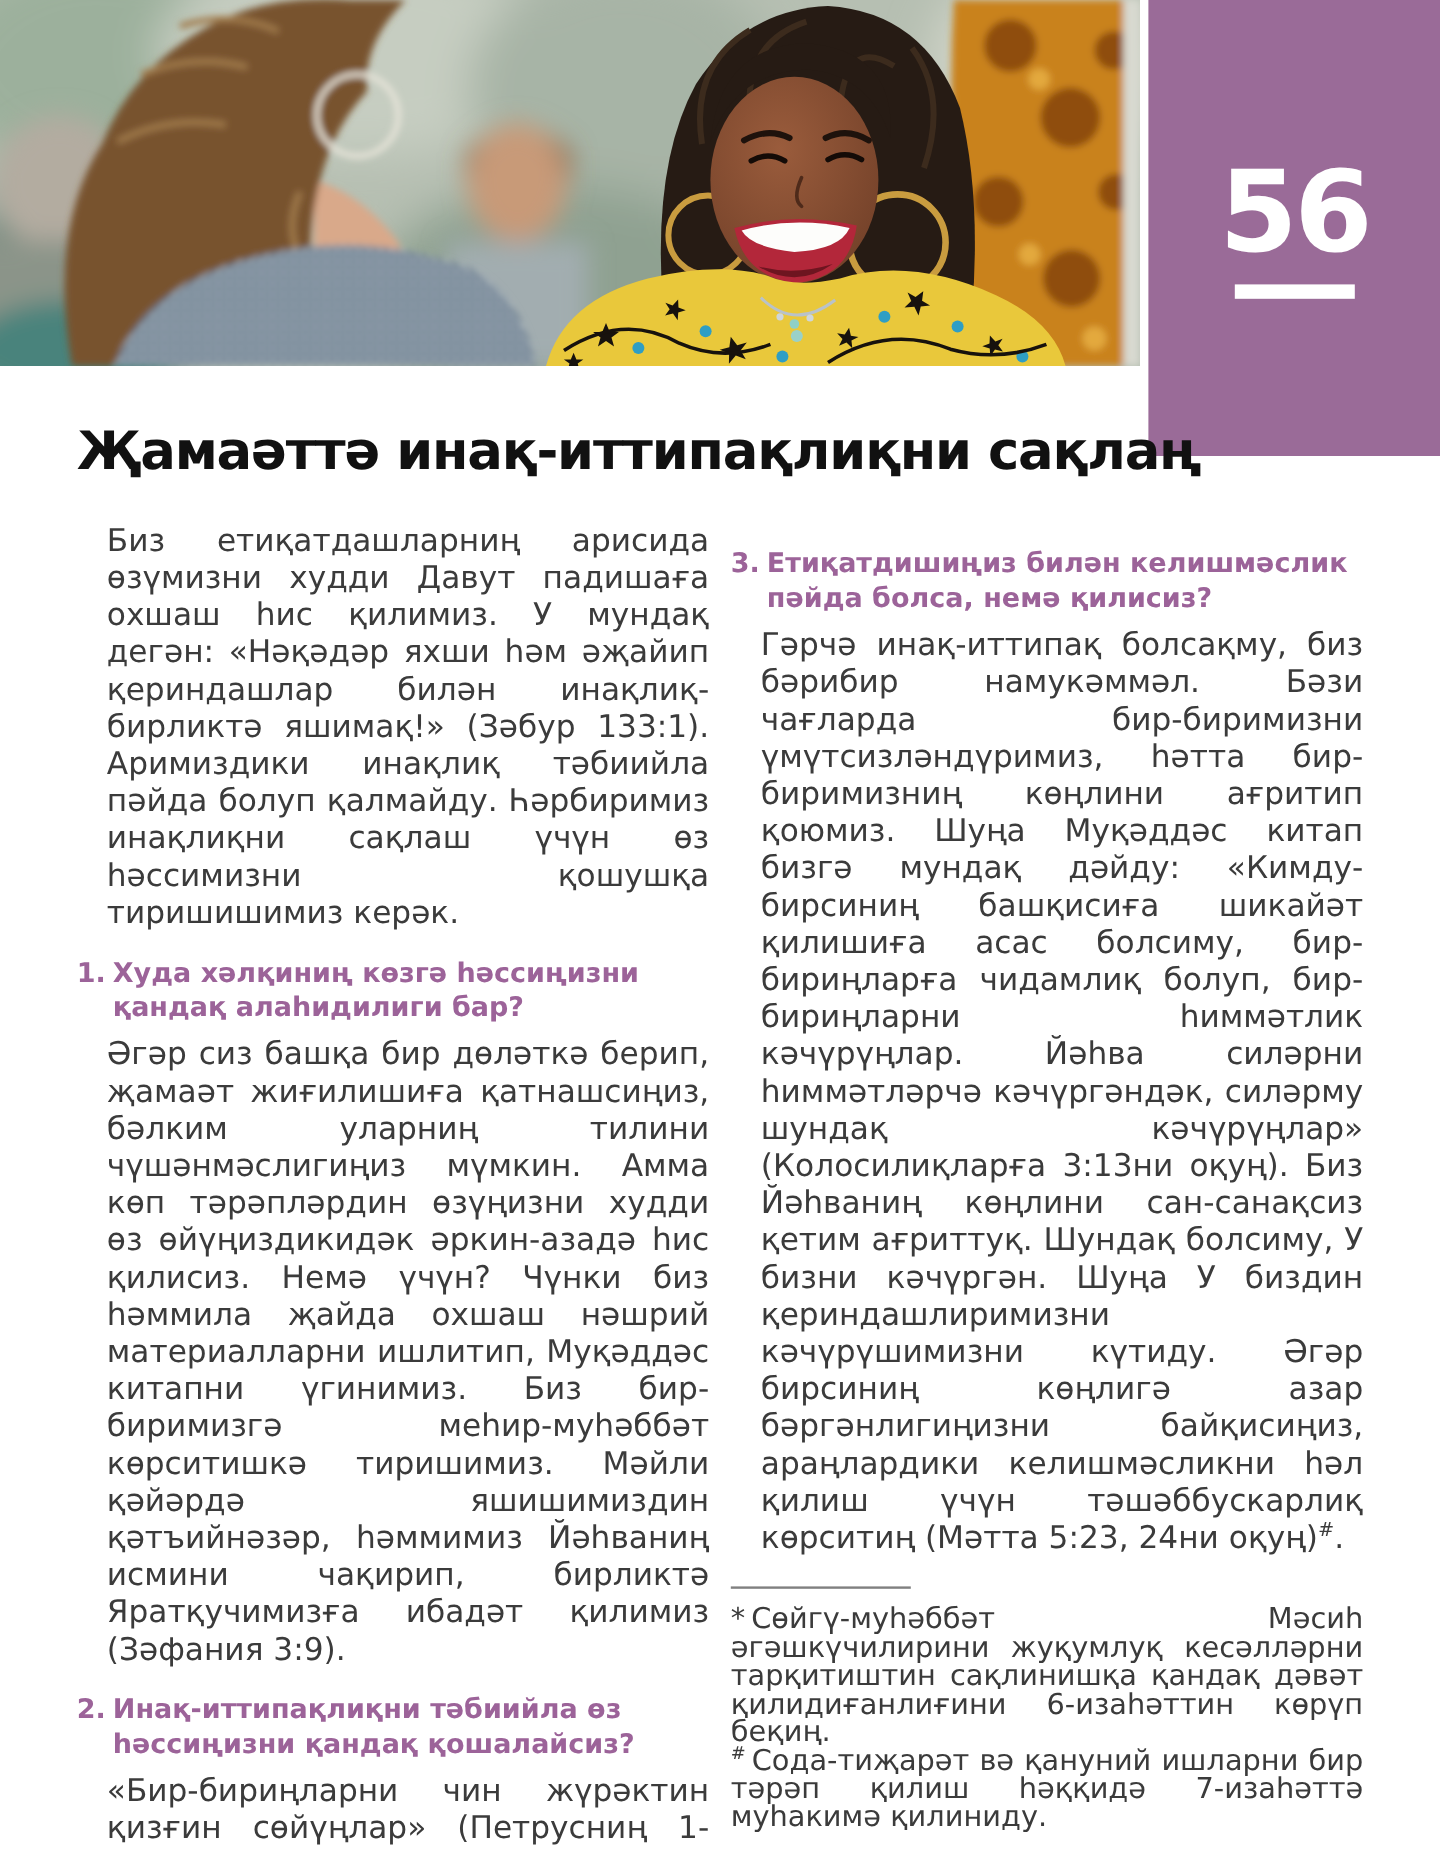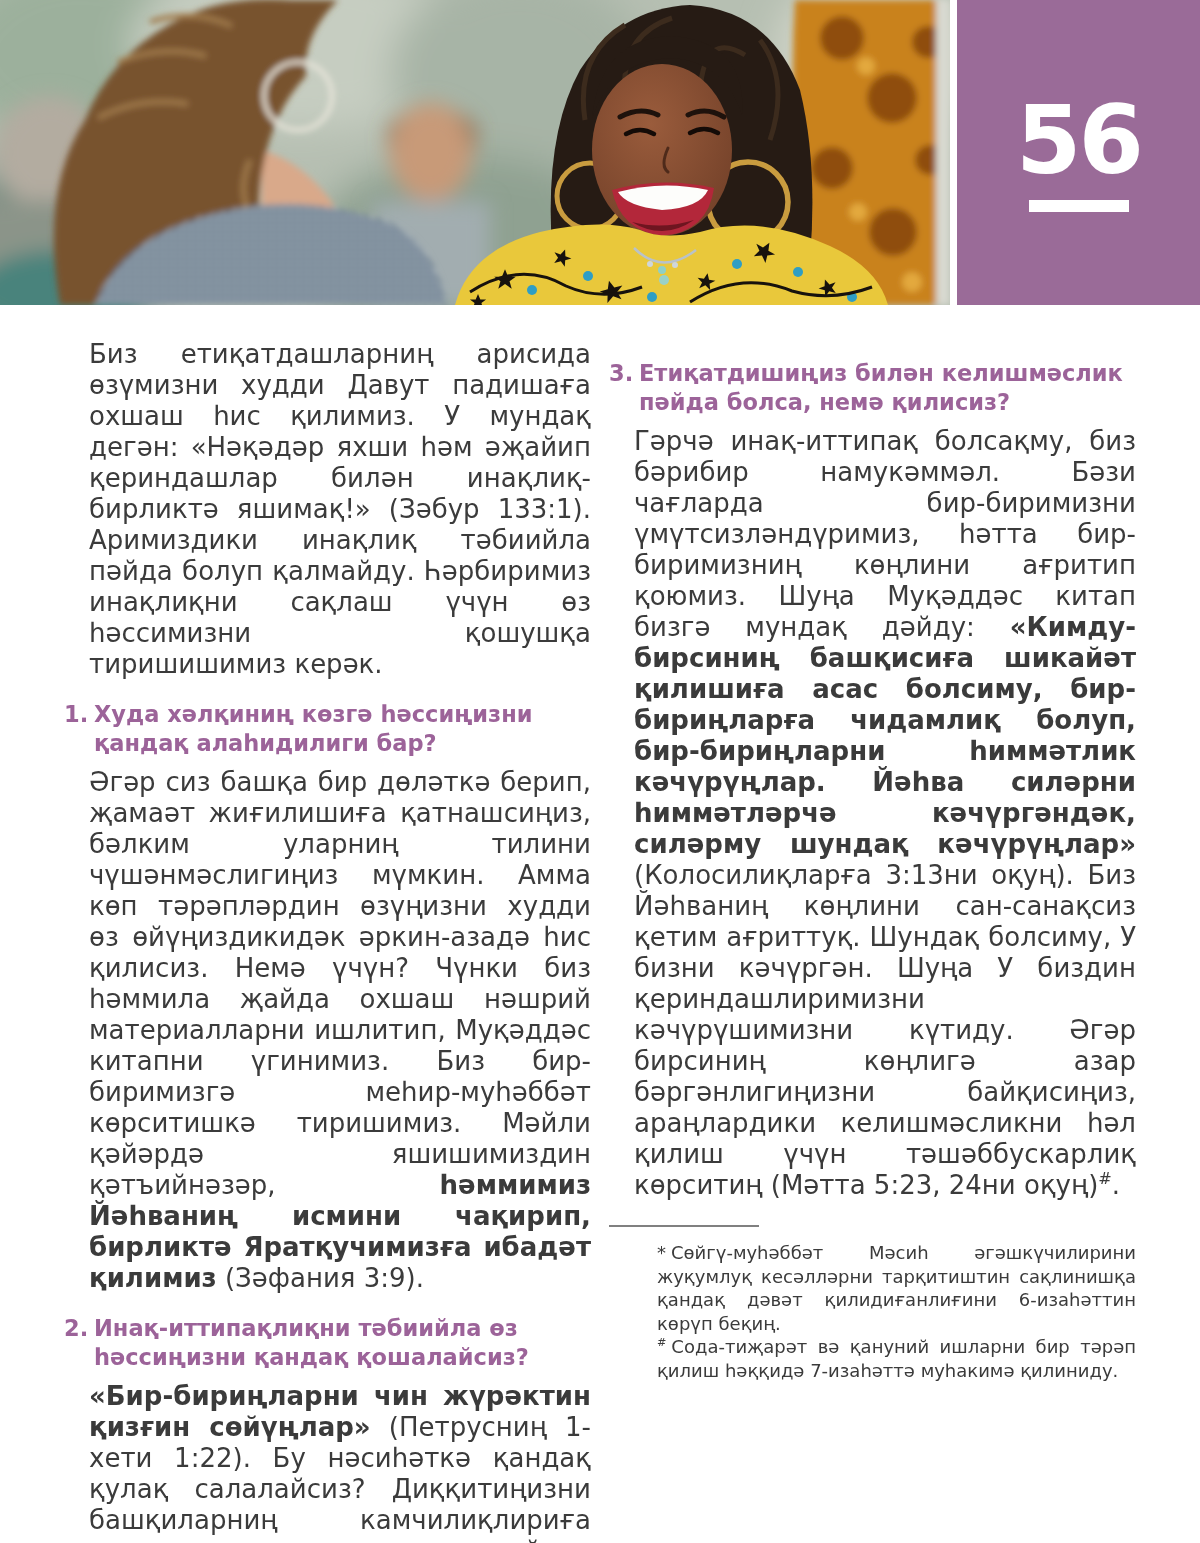--- a/index.html
+++ b/index.html
@@ -6,21 +6,21 @@
   html,body { background:#ffffff; }
   body {
     width:1200px; height:1543px;
     position:relative; overflow:hidden;
     font-family:"DejaVu Sans","Liberation Sans",sans-serif;
     -webkit-font-smoothing:antialiased;
   }
   .banner { position:absolute; top:0; left:0; width:950px; height:305px; overflow:hidden; }
   .banner svg { display:block; }
   .numbox {
-    position:absolute; top:0; left:957px; width:243px; height:305px;
+    position:absolute; top:0; left:957px; width:243px; height:380px;
     background:var(--accent,#9a6b98);
     display:flex; flex-direction:column; align-items:center; justify-content:center;
   }
   .numbox .num {
     color:var(--pagenum,#ffffff); font-size:94px; font-weight:bold; line-height:1;
     letter-spacing:-3px;
   }
   .numbox .bar { width:100px; height:12px; background:var(--pagenum,#ffffff); margin-top:12px; }
   .content { position:absolute; top:305px; left:0; width:1200px; padding:0 64px; }
   .title {
@@ -32,28 +32,27 @@
   .para {
     padding-left:25px; font-size:26px; line-height:31px;
     text-align:justify; color:var(--body,#3b3b3b);
   }
   .question {
     display:flex; font-size:22.5px; line-height:29px; font-weight:bold;
     color:var(--heading,#9c6399); margin:20px 0 9px;
   }
   .qnum { flex:0 0 30px; }
   .qtext { flex:1; }
-  .para b { font-weight:bold; }
+  .para b { font-weight:normal; }
   sup { font-size:62%; line-height:0; vertical-align:super; }
   .footnotes { margin-top:24px; }
   .fn-sep { width:150px; border-top:2px solid var(--rule,#808080); margin-bottom:14px; }
   .fn {
-    font-size:18px; line-height:23.5px; text-align:justify;
+    font-size:24px; line-height:23.5px; text-align:justify;
     color:var(--body,#3b3b3b);
-    margin-left:48px;
   }
   .fn .fnm { padding-right:5px; }
 </style>
 </head>
 <body>
 
 <div class="page">
 
   <div class="banner">
     <svg width="950" height="305" viewBox="0 0 950 305" preserveAspectRatio="none">
@@ -168,20 +167,21 @@
       </g>
     </svg>
   </div>
 
   <div class="numbox">
     <div class="num">56</div>
     <div class="bar"></div>
   </div>
 
   <div class="content">
+    <h1 class="title">Җамаәттә инақ-иттипақлиқни сақлаң</h1>
     <div class="columns">
       <div class="col" id="col-left">
           <p class="para">Биз етиқатдашларниң арисида өзүмизни худди Давут падишаға охшаш һис қилимиз. У мундақ дегән: «Нәқәдәр яхши һәм әҗайип қериндашлар билән инақлиқ-бирликтә яшимақ!» (Зәбур 133:1). Аримиздики инақлиқ тәбиийла пәйда болуп қалмайду. Һәрбиримиз инақлиқни сақлаш үчүн өз һәссимизни қошушқа тиришишимиз керәк.</p>
           <div class="question">
             <span class="qnum">1.</span>
             <span class="qtext">Худа хәлқиниң көзгә һәссиңизни қандақ алаһидилиги бар?</span>
           </div>
           <p class="para">Әгәр сиз башқа бир дөләткә берип, җамаәт жиғилишиға қатнашсиңиз, бәлким уларниң тилини чүшәнмәслигиңиз мүмкин. Амма көп тәрәпләрдин өзүңизни худди өз өйүңиздикидәк әркин-азадә һис қилисиз. Немә үчүн? Чүнки биз һәммила җайда охшаш нәшрий материалларни ишлитип, Муқәддәс китапни үгинимиз. Биз бир-биримизгә меһир-муһәббәт көрситишкә тиришимиз. Мәйли қәйәрдә яшишимиздин қәтъийнәзәр, <b>һәммимиз Йәһваниң исмини чақирип, бирликтә Яратқучимизға ибадәт қилимиз</b> (Зәфания 3:9).</p>
           <div class="question">
             <span class="qnum">2.</span>

